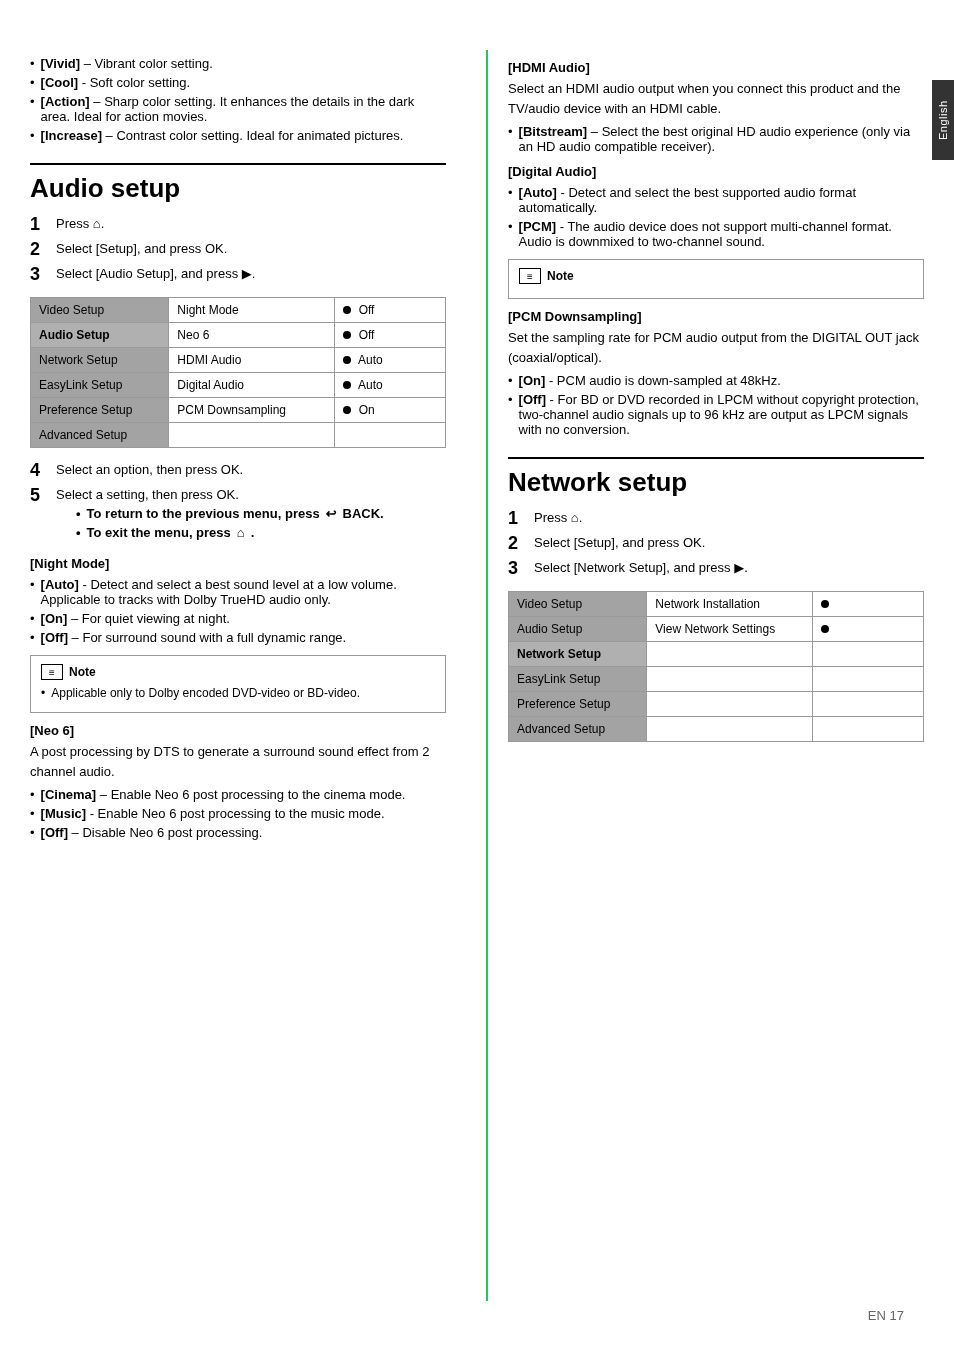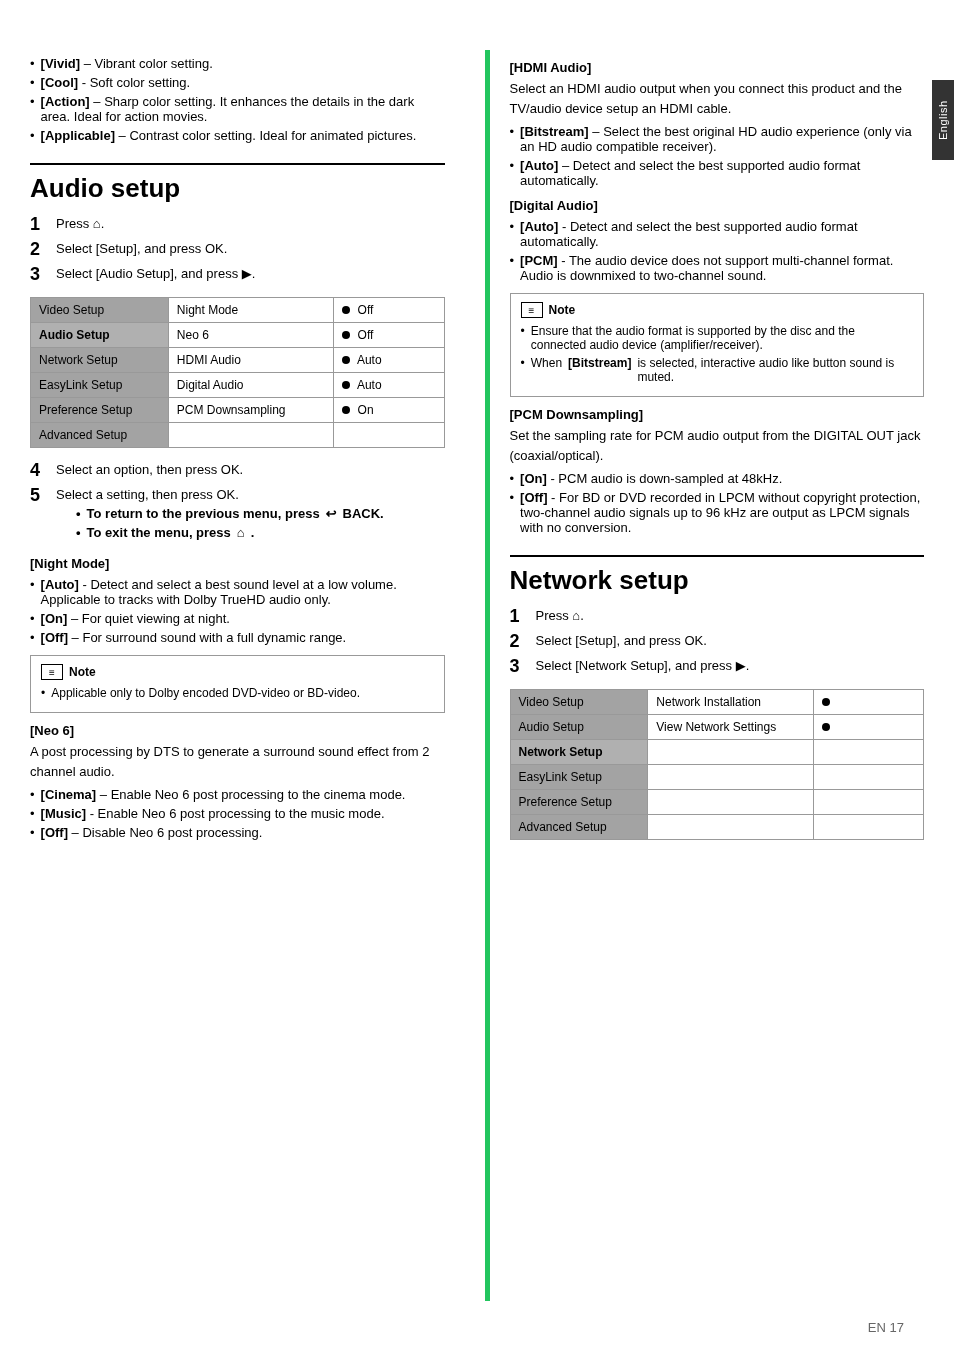--- a/index.html
+++ b/index.html
@@ -43,21 +43,21 @@
       padding: 20px 30px 20px 30px;
       gap: 20px;
     }
     .left-col {
       flex: 1;
       padding-right: 20px;
     }
     .right-col {
       flex: 1;
       padding-left: 20px;
-      border-left: 5px solid #22c55e;
+      border-left: 2px solid #22c55e;
     }
     h2 {
       font-size: 26px;
       font-weight: bold;
       margin-bottom: 10px;
       margin-top: 20px;
       border-top: 2px solid #000;
       padding-top: 8px;
     }
     .step-list {
@@ -190,21 +190,21 @@
       content: "•";
       flex-shrink: 0;
     }
     p.body-text {
       font-size: 13px;
       margin-bottom: 6px;
       line-height: 1.5;
     }
     .page-footer {
       position: absolute;
-      bottom: 16px;
+      bottom: 28px;
       right: 50px;
       font-size: 13px;
       color: #666;
     }
   </style>
 </head>
 <body>
 
 <div class="page-container">
 
@@ -218,21 +218,21 @@
         <li>
             <span><b>[Vivid]</b> – Vibrant color setting.</span>
           </li>
         <li>
             <span><b>[Cool]</b> - Soft color setting.</span>
           </li>
         <li>
             <span><b>[Action]</b> – Sharp color setting. It enhances the details in the dark area. Ideal for action movies.</span>
           </li>
         <li>
-            <span><b>[Applicable]</b> – Contrast color setting. Ideal for animated pictures.</span>
+            <span><b>[Increase]</b> – Contrast color setting. Ideal for animated pictures.</span>
           </li>
       </ul>
 
       <h2>Audio setup</h2>
 
       <ol class="step-list">
         <li>
           <span class="step-num">1</span>
           <span class="step-text">Press <span>⌂</span>.</span>
         </li>
@@ -333,49 +333,42 @@
         <li>
             <span><b>[Off]</b> – Disable Neo 6 post processing.</span>
           </li>
       </ul>
 
     </div>
 
     <div class="right-col">
 
       <div class="section-title">[HDMI Audio]</div>
-      <p class="body-text">Select an HDMI audio output when you connect this product and the TV/audio device setup an HDMI cable.</p>
+      <p class="body-text">Select an HDMI audio output when you connect this product and the TV/audio device with an HDMI cable.</p>
       <ul class="bullet-list">
         <li>
             <span><b>[Bitstream]</b> – Select the best original HD audio experience (only via an HD audio compatible receiver).</span>
-          </li>
-        <li>
-            <span><b>[Auto]</b> – Detect and select the best supported audio format automatically.</span>
           </li>
       </ul>
 
       <div class="section-title">[Digital Audio]</div>
       <ul class="bullet-list">
         <li>
             <span><b>[Auto]</b> - Detect and select the best supported audio format automatically.</span>
           </li>
         <li>
             <span><b>[PCM]</b> - The audio device does not support multi-channel format. Audio is downmixed to two-channel sound.</span>
           </li>
       </ul>
 
       <div class="note-box">
         <div class="note-header">
           <span class="note-icon">≡</span>
           <span>Note</span>
         </div>
-        <ul class="note-bullet-list">
-          <li>Ensure that the audio format is supported by the disc and the connected audio device (amplifier/receiver).</li>
-          <li>When <b>[Bitstream]</b> is selected, interactive audio like button sound is muted.</li>
-        </ul>
       </div>
 
       <div class="section-title">[PCM Downsampling]</div>
       <p class="body-text">Set the sampling rate for PCM audio output from the DIGITAL OUT jack (coaxial/optical).</p>
       <ul class="bullet-list">
         <li>
             <span><b>[On]</b> - PCM audio is down-sampled at 48kHz.</span>
           </li>
         <li>
             <span><b>[Off]</b> - For BD or DVD recorded in LPCM without copyright protection, two-channel audio signals up to 96 kHz are output as LPCM signals with no conversion.</span>

